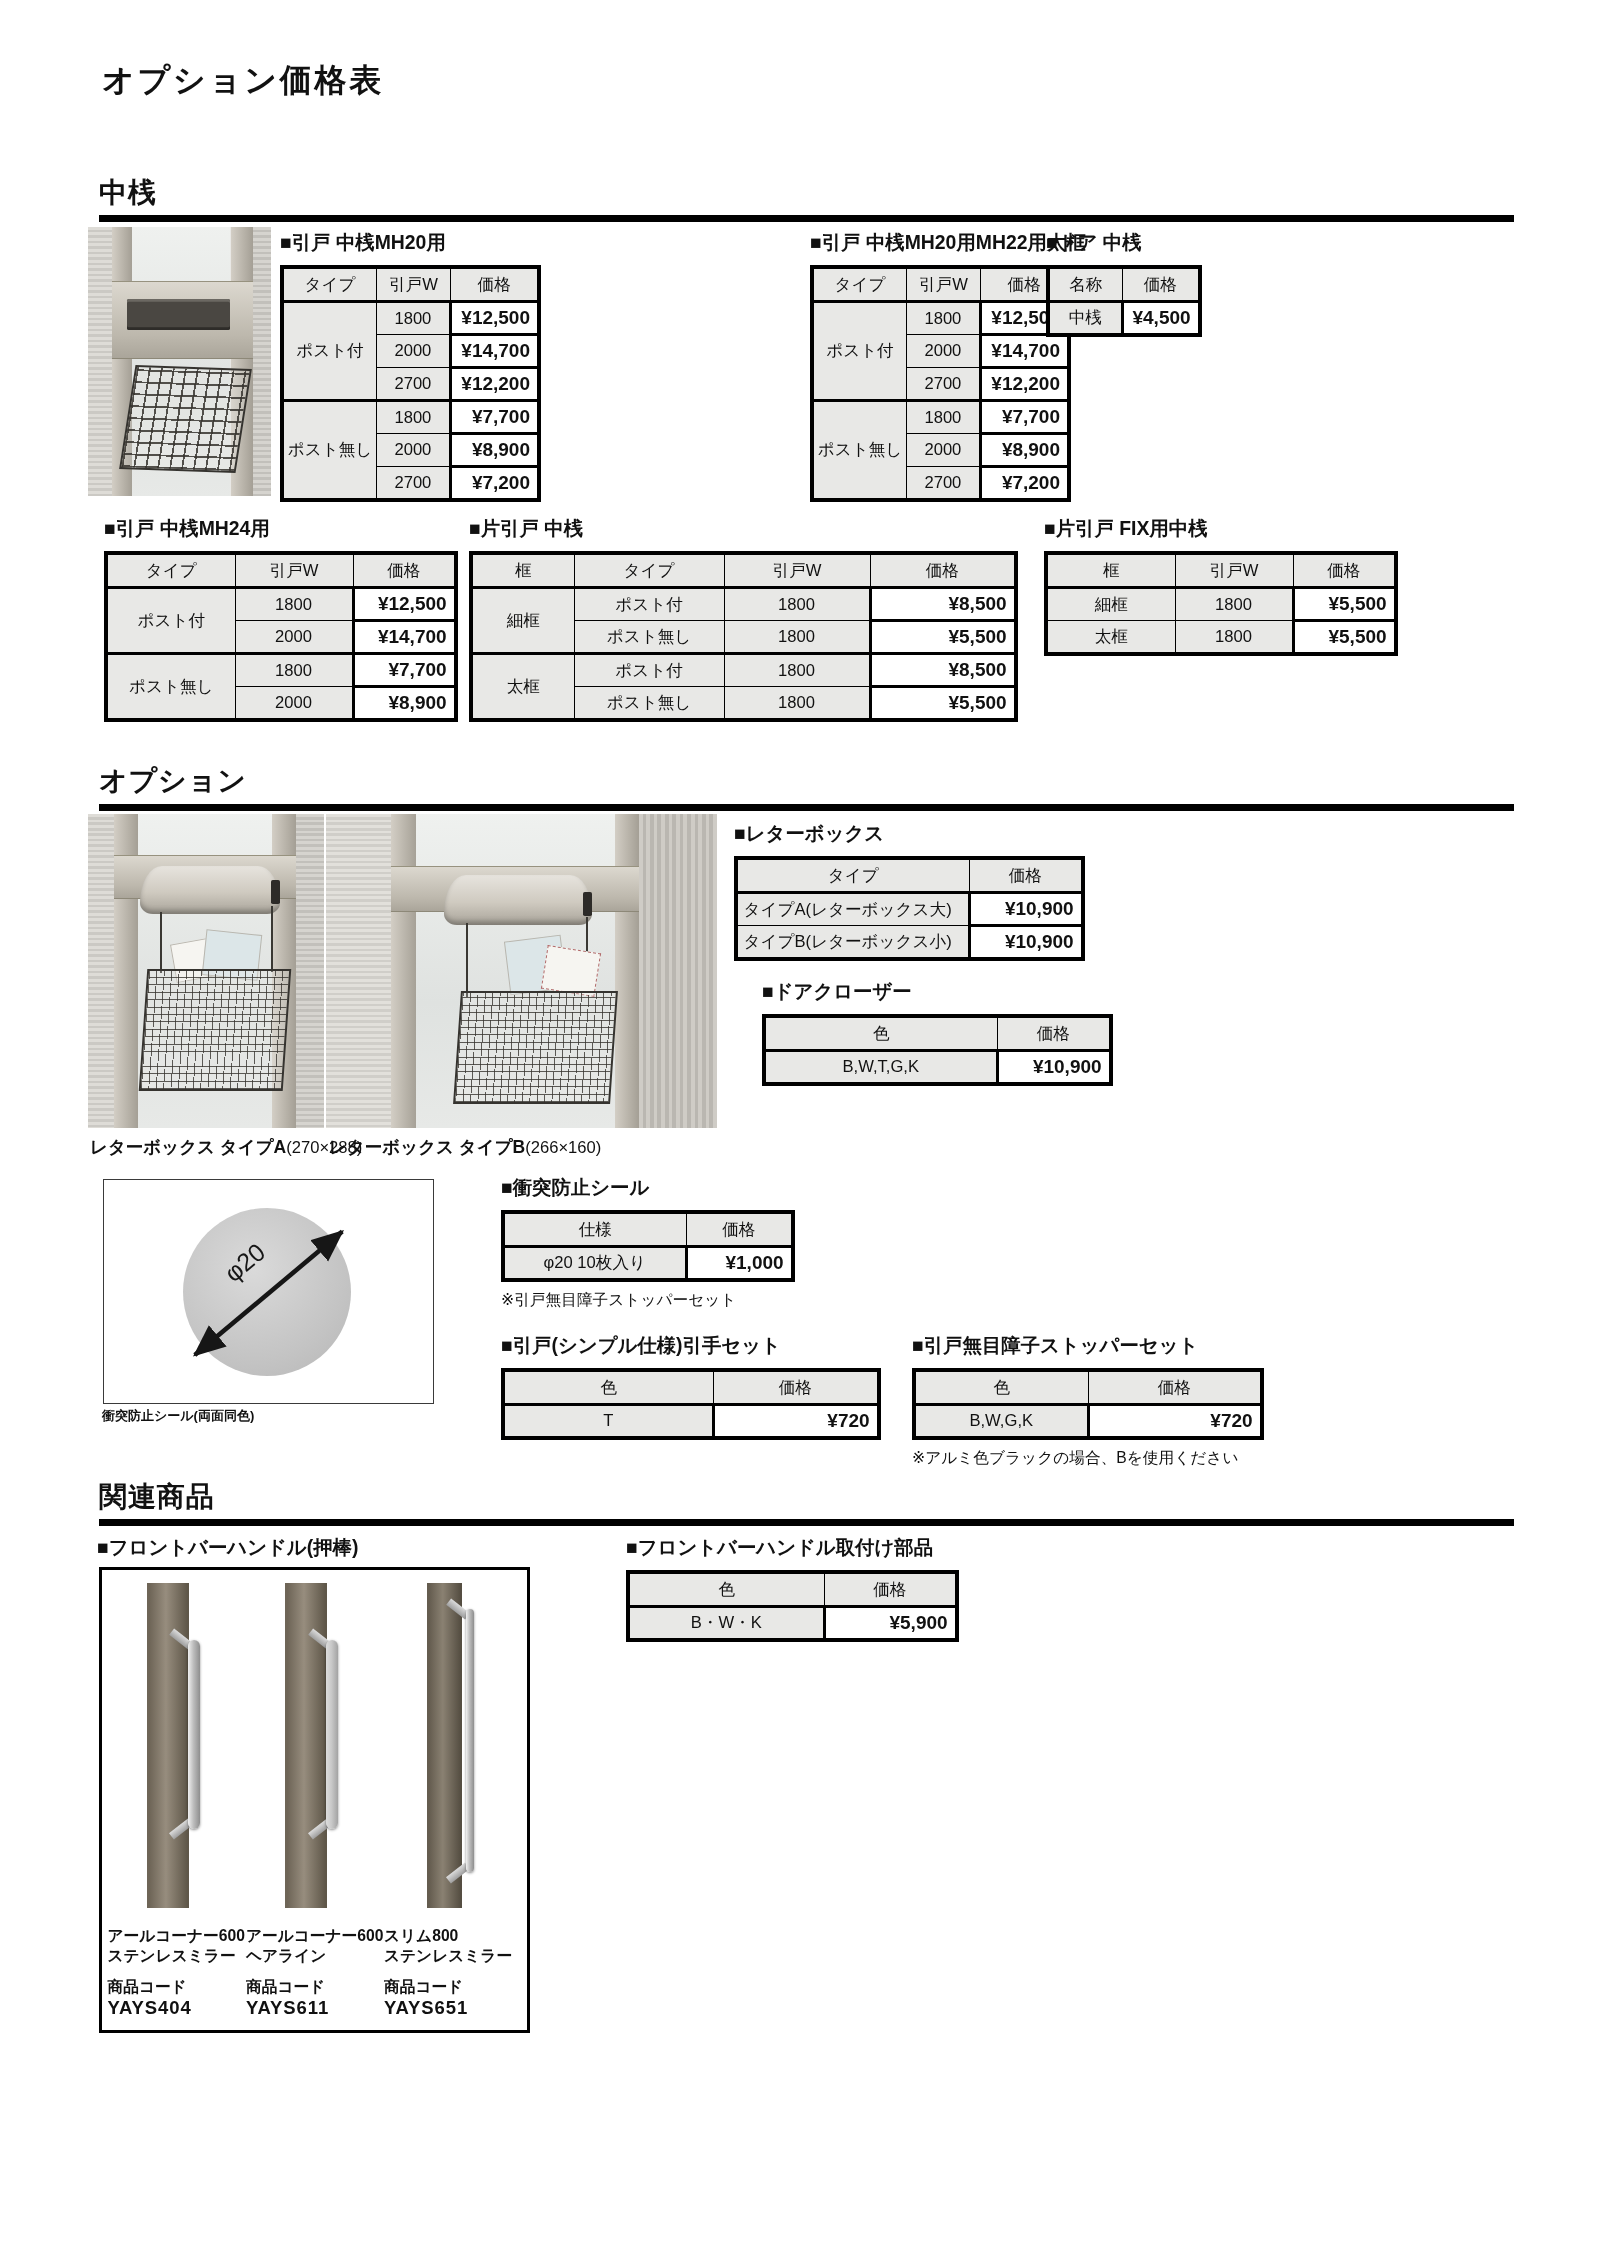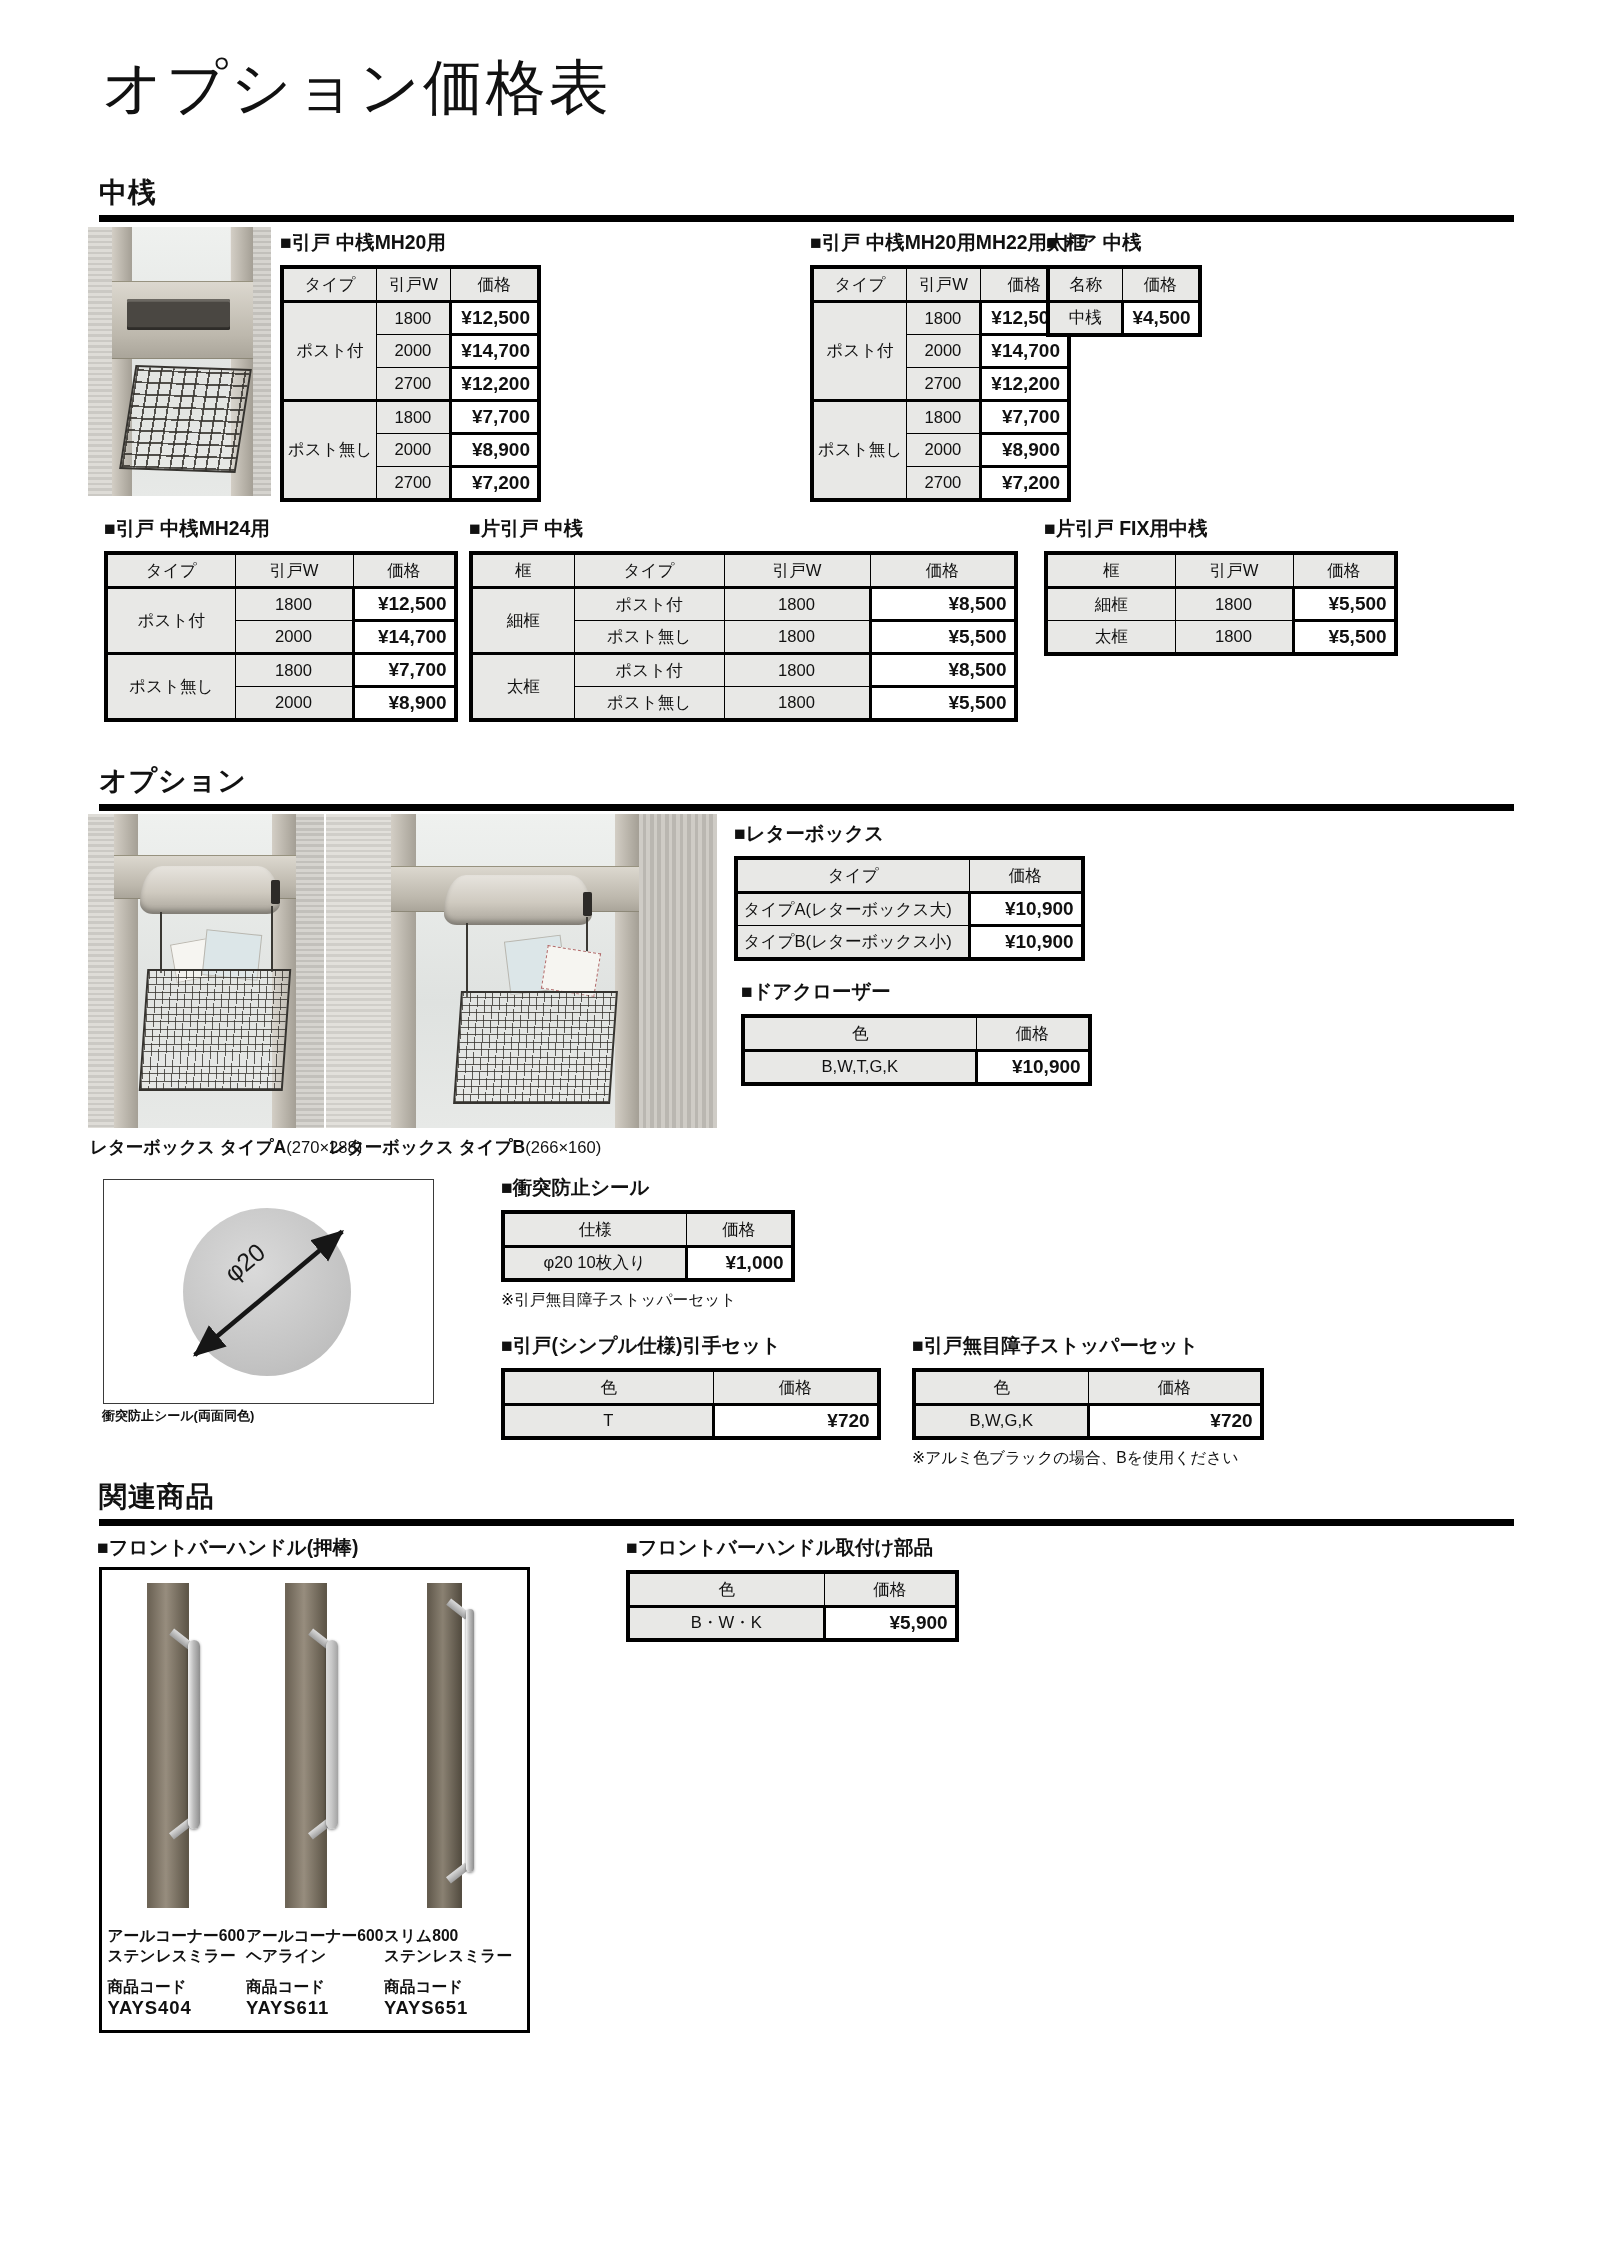--- a/index.html
+++ b/index.html
@@ -1,19 +1,19 @@
 <!DOCTYPE html>
 <html style="font-size:14.8px"><head>
 <meta charset="utf-8">
 <style>
   html,body{margin:0;padding:0;background:#fff;}
   #canvas{position:relative;width:1618px;height:2260px;background:#ffffff;overflow:hidden;
           font-family:"Liberation Sans","DejaVu Sans",sans-serif;color:#111;}
   .abs{position:absolute;}
-  .page-title{position:absolute;left:102px;top:48px;font-size:60px;font-weight:normal;letter-spacing:2.8px;white-space:nowrap;}
+  .page-title{position:absolute;left:102px;top:59px;font-size:32px;font-weight:bold;letter-spacing:2.8px;white-space:nowrap;}
   .seclab{position:absolute;font-size:28px;font-weight:bold;letter-spacing:0.9px;white-space:nowrap;}
   .rule{position:absolute;height:6.5px;background:#000;}
   .twrap{position:absolute;}
   .tbl-title{font-size:19.4px;font-weight:bold;white-space:nowrap;margin-bottom:9.2px;letter-spacing:0px;}
   table.pt{border-collapse:collapse;table-layout:fixed;background:#fff;border:4.6px solid #000;}
   .pt th{background:#e8e8e6;font-weight:normal;font-size:16.6px;border:1.8px solid #000;border-bottom:3.7px solid #000;height:31px;padding:0 3.7px;white-space:nowrap;}
   .pt td{background:#e8e8e6;font-size:16.6px;text-align:center;border:1.8px solid #000;height:30px;padding:0 3.7px;white-space:nowrap;}
   .pt td.price{background:#fff;font-weight:bold;font-size:19px;text-align:right;border:3.7px solid #000;padding:0 7.4px 0 1.8px;}
   .pt td.lft{text-align:left;padding-left:5.5px;}
   .pt tr.gs td{border-top:3.7px solid #000;}
@@ -354,21 +354,21 @@
         <td class="price">¥10,900</td>
       </tr>
       <tr>
         <td class="lft">タイプB(レターボックス小)</td>
         <td class="price">¥10,900</td>
       </tr>
     </tbody>
       </table>
   </div>
 
-  <div class="twrap" style="left:741px;top:978px;">
+  <div class="twrap" style="left:762px;top:978px;">
     <div class="tbl-title">■ドアクローザー</div>
     <table class="pt">
       <colgroup>
           <col style="width:233px">
           <col style="width:114px">
         </colgroup>
       <tbody>
           <tr>
         <th>色</th>
         <th>価格</th>

